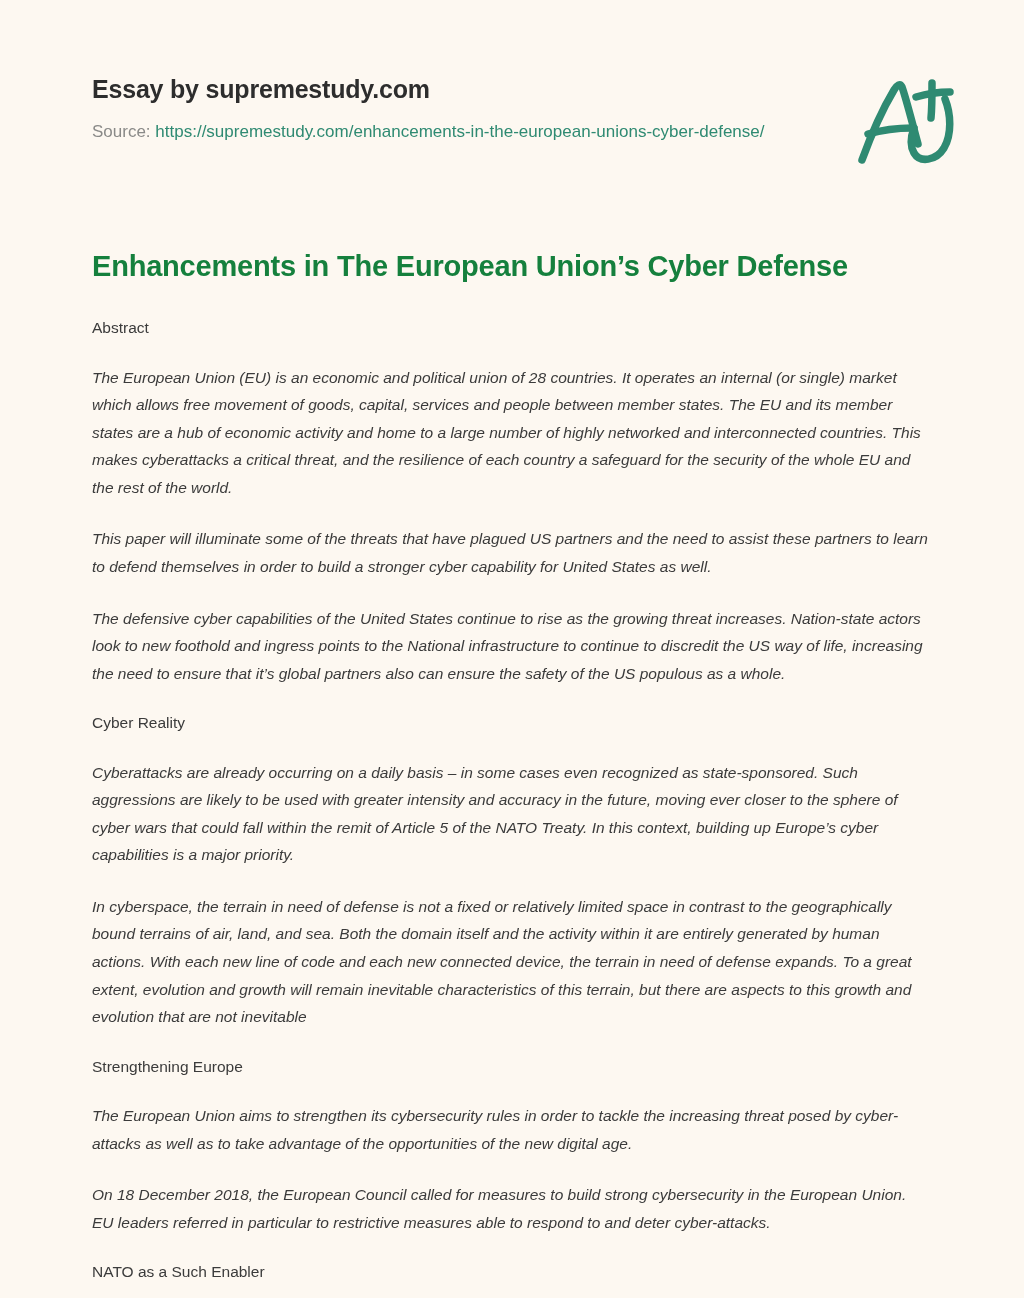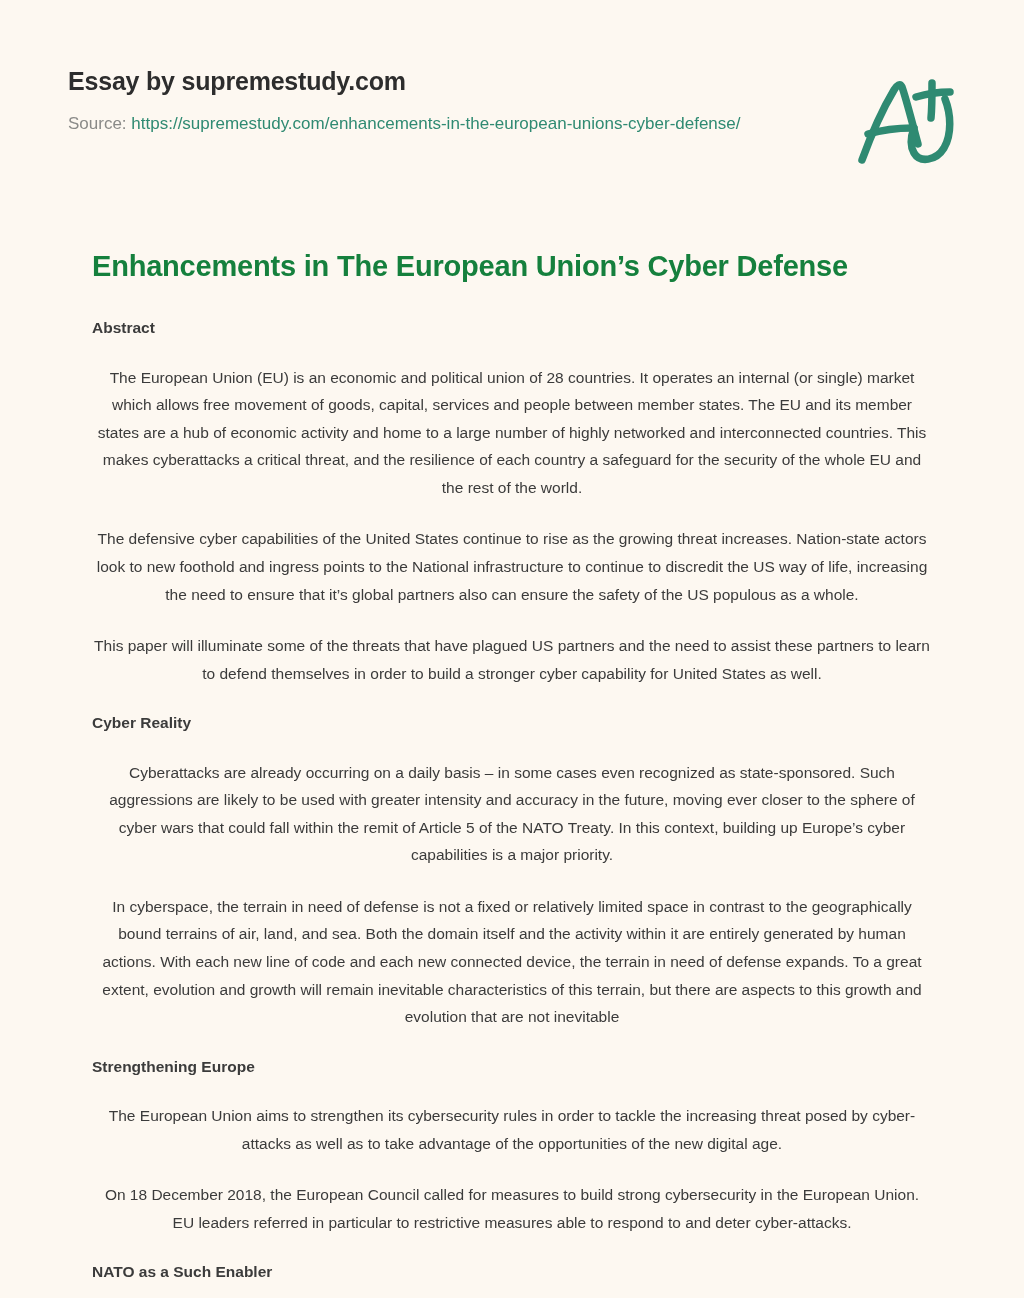--- a/index.html
+++ b/index.html
@@ -21,23 +21,23 @@
     position: relative;
     width: 1024px;
     height: 1298px;
     box-sizing: border-box;
   }
 
   
   .header {
     position: absolute;
     left: 0;
-    top: 4px;
+    top: 12px;
     width: 1024px;
-    padding: 62px 92px 0 68px;
+    padding: 62px 92px 0 92px;
     box-sizing: border-box;
   }
 
   .brand-line {
     font-size: 25px;
     font-weight: bold;
     color: #2d2d2d;
     letter-spacing: -0.2px;
     line-height: 1.2;
     margin: 0;
@@ -78,32 +78,33 @@
     font-size: 29px;
     font-weight: bold;
     color: #15803d;
     letter-spacing: -0.2px;
     line-height: 1.25;
     margin: 0 0 32px 0;
   }
 
   .section-heading {
     font-size: 15.5px;
-    font-weight: bold;
+    font-weight: normal;
     color: #3b3b3b;
     line-height: 1.5;
     margin: 0 0 24px 0;
   }
 
   p.para {
     font-size: 15.5px;
     line-height: 1.78;
     color: #3b3b3b;
     margin: 0 0 24px 0;
-    text-align: center;
+    text-align: left;
+    font-style: italic;
   }
   p.para:last-child { margin-bottom: 0; }
 </style>
 </head>
 <body>
 
 <div class="page">
 
   <div class="header">
     <div class="brand-line">Essay by supremestudy.com</div>
@@ -128,22 +129,22 @@
         <path d="M107 47 C 113 62, 114 82, 106 96 C 98 109, 82 111, 76 101 C 72 94, 73 84, 76 76"></path>
       </g>
     </svg>
   </div>
 
   <div class="doc">
     <h1 class="doc-title">Enhancements in The European Union’s Cyber Defense</h1>
     <div id="blocks">
         <h2 class="section-heading">Abstract</h2>
         <p class="para">The European Union (EU) is an economic and political union of 28 countries. It operates an internal (or single) market which allows free movement of goods, capital, services and people between member states. The EU and its member states are a hub of economic activity and home to a large number of highly networked and interconnected countries. This makes cyberattacks a critical threat, and the resilience of each country a safeguard for the security of the whole EU and the rest of the world.</p>
+        <p class="para">This paper will illuminate some of the threats that have plagued US partners and the need to assist these partners to learn to defend themselves in order to build a stronger cyber capability for United States as well.</p>
         <p class="para">The defensive cyber capabilities of the United States continue to rise as the growing threat increases. Nation-state actors look to new foothold and ingress points to the National infrastructure to continue to discredit the US way of life, increasing the need to ensure that it’s global partners also can ensure the safety of the US populous as a whole.</p>
-        <p class="para">This paper will illuminate some of the threats that have plagued US partners and the need to assist these partners to learn to defend themselves in order to build a stronger cyber capability for United States as well.</p>
         <h2 class="section-heading">Cyber Reality</h2>
         <p class="para">Cyberattacks are already occurring on a daily basis – in some cases even recognized as state-sponsored. Such aggressions are likely to be used with greater intensity and accuracy in the future, moving ever closer to the sphere of cyber wars that could fall within the remit of Article 5 of the NATO Treaty. In this context, building up Europe’s cyber capabilities is a major priority.</p>
         <p class="para">In cyberspace, the terrain in need of defense is not a fixed or relatively limited space in contrast to the geographically bound terrains of air, land, and sea. Both the domain itself and the activity within it are entirely generated by human actions. With each new line of code and each new connected device, the terrain in need of defense expands. To a great extent, evolution and growth will remain inevitable characteristics of this terrain, but there are aspects to this growth and evolution that are not inevitable</p>
         <h2 class="section-heading">Strengthening Europe</h2>
         <p class="para">The European Union aims to strengthen its cybersecurity rules in order to tackle the increasing threat posed by cyber-attacks as well as to take advantage of the opportunities of the new digital age.</p>
         <p class="para">On 18 December 2018, the European Council called for measures to build strong cybersecurity in the European Union. EU leaders referred in particular to restrictive measures able to respond to and deter cyber-attacks.</p>
         <h2 class="section-heading">NATO as a Such Enabler</h2>
       </div>
   </div>
 

